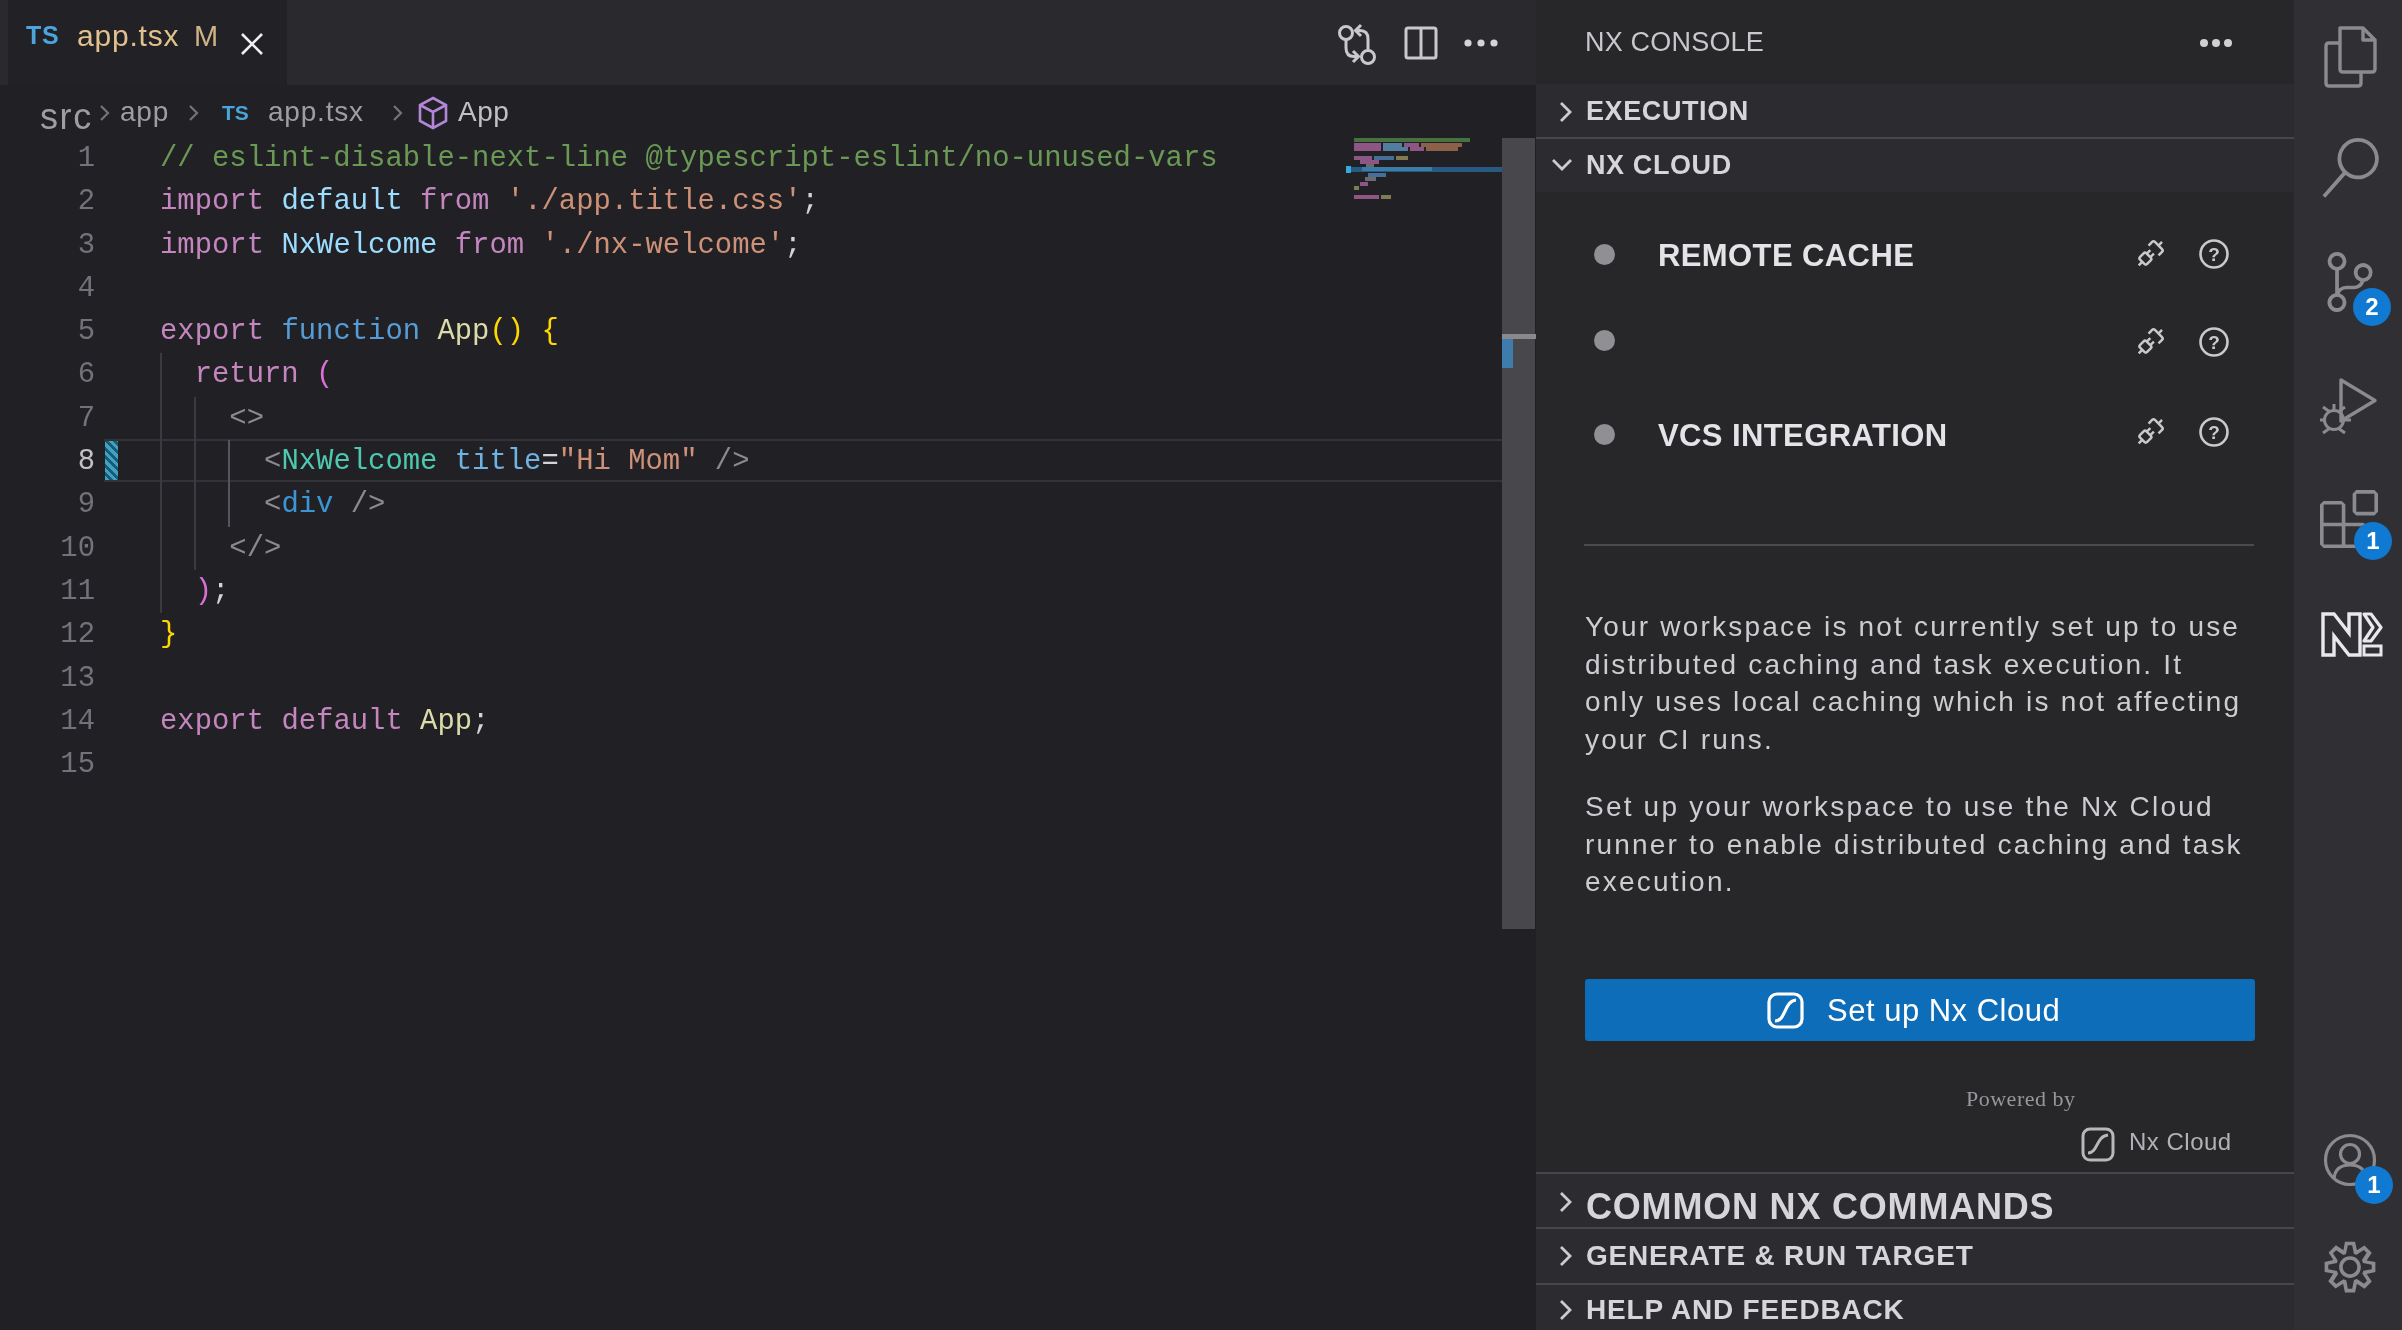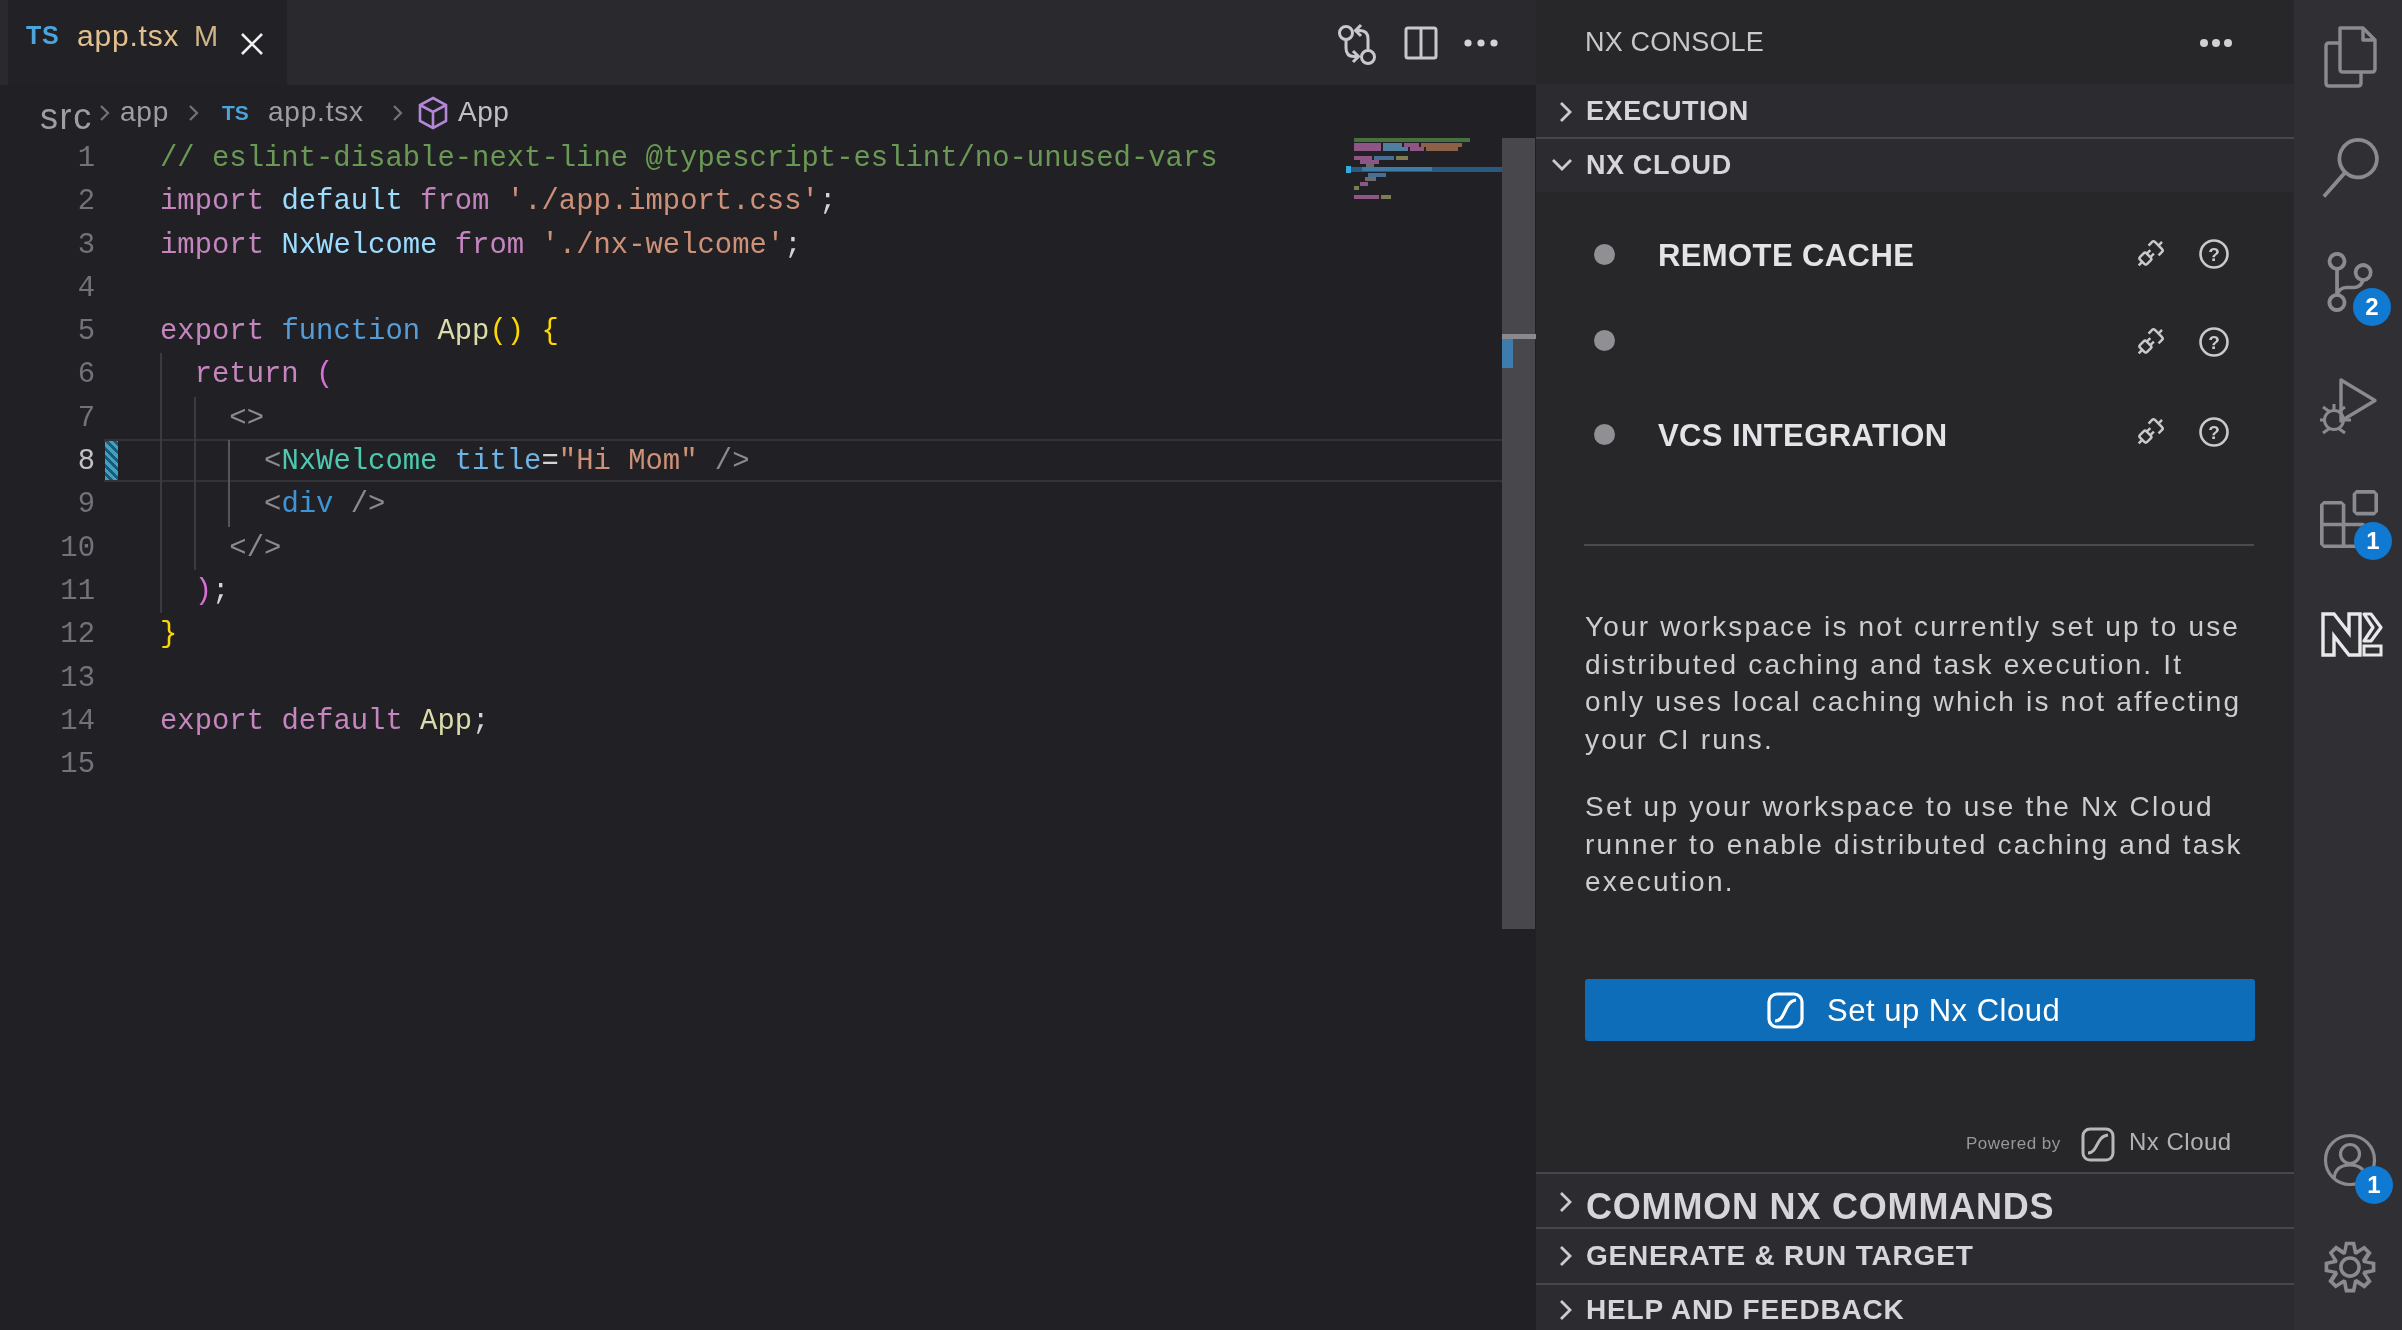--- a/index.html
+++ b/index.html
@@ -83,21 +83,21 @@
   <div class="abs" style="left:104px;top:439px;width:1398px;height:2px;background:#323238;"></div>
   <div class="abs" style="left:104px;top:480px;width:1398px;height:2px;background:#323238;"></div>
 
   <div class="abs" style="left:105px;top:441px;width:13px;height:39px;background:repeating-linear-gradient(45deg,#3da2c3 0px,#3da2c3 3px,#1c5a74 3px,#1c5a74 6px);"></div>
 
   <div class="abs" style="left:160px;top:353px;width:2px;height:260px;background:#3a3a40;"></div>
   <div class="abs" style="left:194px;top:397px;width:2px;height:173px;background:#3a3a40;"></div>
   <div class="abs" style="left:228px;top:440px;width:2px;height:87px;background:#55555e;"></div>
 
   <pre class="abs" style="left:160px;top:137px;"><span style="color:#6a9955">// eslint-disable-next-line @typescript-eslint/no-unused-vars</span>
-<span style="color:#c586c0">import</span> <span style="color:#9cdcfe">default</span> <span style="color:#c586c0">from</span> <span style="color:#ce9178">'./app.import.css'</span><span style="color:#d4d4d4">;</span>
+<span style="color:#c586c0">import</span> <span style="color:#9cdcfe">default</span> <span style="color:#c586c0">from</span> <span style="color:#ce9178">'./app.title.css'</span><span style="color:#d4d4d4">;</span>
 <span style="color:#c586c0">import</span> <span style="color:#9cdcfe">NxWelcome</span> <span style="color:#c586c0">from</span> <span style="color:#ce9178">'./nx-welcome'</span><span style="color:#d4d4d4">;</span>
 
 <span style="color:#c586c0">export</span> <span style="color:#569cd6">function</span> <span style="color:#dcdcaa">App</span><span style="color:#ffd700">()</span> <span style="color:#ffd700">{</span>
   <span style="color:#c586c0">return</span> <span style="color:#da70d6">(</span>
     <span style="color:#8a8a8f">&lt;&gt;</span>
       <span style="color:#8a8a8f">&lt;</span><span style="color:#4ec9b0">NxWelcome</span> <span style="color:#6fb3e4">title</span><span style="color:#d4d4d4">=</span><span style="color:#ce9178">"Hi Mom"</span> <span style="color:#8a8a8f">/&gt;</span>
       <span style="color:#8a8a8f">&lt;</span><span style="color:#3d95d6">div</span> <span style="color:#8a8a8f">/&gt;</span>
     <span style="color:#8a8a8f">&lt;/&gt;</span>
   <span style="color:#da70d6">)</span><span style="color:#d4d4d4">;</span>
 <span style="color:#ffd700">}</span>
@@ -209,21 +209,21 @@
   <div class="abs" style="left:49px;top:608px;color:#cdcdd1;font-size:28px;line-height:37.5px;letter-spacing:2.2px;">Your workspace is not currently set up to use<br>distributed caching and task execution. It<br>only uses local caching which is not affecting<br>your CI runs.</div>
   <div class="abs" style="left:49px;top:788px;color:#cdcdd1;font-size:28px;line-height:37.5px;letter-spacing:2.2px;">Set up your workspace to use the Nx Cloud<br>runner to enable distributed caching and task<br>execution.</div>
 
   <div class="abs" style="left:49px;top:979px;width:670px;height:62px;background:#0e6db8;border-radius:3px;"></div>
   <svg class="abs" style="left:231px;top:992px;" width="37" height="37" viewBox="0 0 37 37">
     <rect x="2" y="2" width="33" height="33" rx="8" stroke="#ffffff" stroke-width="3.2" fill="none"></rect>
     <path d="M8 29 C19 29 17 9 29 8" stroke="#ffffff" stroke-width="3.2" fill="none"></path>
   </svg>
   <div class="abs" style="left:291px;top:993px;color:#ffffff;font-size:31px;letter-spacing:0.5px;">Set up Nx Cloud</div>
 
-  <div class="abs" style="left:430px;top:1134px;color:#97979c;font-size:17px;letter-spacing:0.5px;">Powered by</div>
+  <div class="abs" style="left:430px;top:1086px;color:#97979c;font-size:22px;letter-spacing:0.5px;font-family:Liberation Serif, serif;">Powered by</div>
   <svg class="abs" style="left:545px;top:1126px;" width="34" height="37" viewBox="0 0 34 37">
     <rect x="2" y="3" width="30" height="31" rx="7" stroke="#b8b8bc" stroke-width="3" fill="none"></rect>
     <path d="M7 27 C17 27 15 10 27 9" stroke="#b8b8bc" stroke-width="3" fill="none"></path>
   </svg>
   <div class="abs" style="left:593px;top:1128px;color:#b2b2b6;font-size:24px;letter-spacing:0.5px;">Nx Cloud</div>
 
   <div class="abs" style="left:0;top:1172px;width:758px;height:2px;background:#46464b;"></div>
   <div class="abs" style="left:0;top:1174px;width:758px;height:53px;background:#2c2c30;"></div>
   <svg class="abs" style="left:17px;top:1188px;" width="24" height="28" viewBox="0 0 24 28">
       <path d="M8 5 L17 14 L8 23" stroke="#cccccf" stroke-width="2.8" fill="none"></path>

